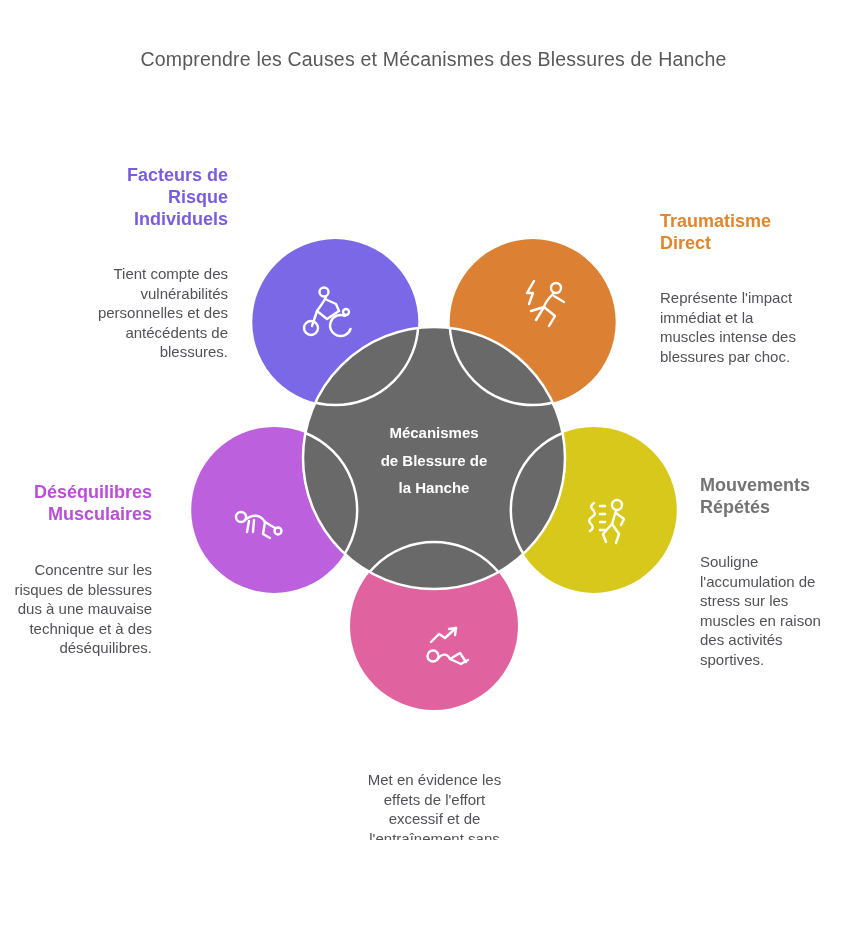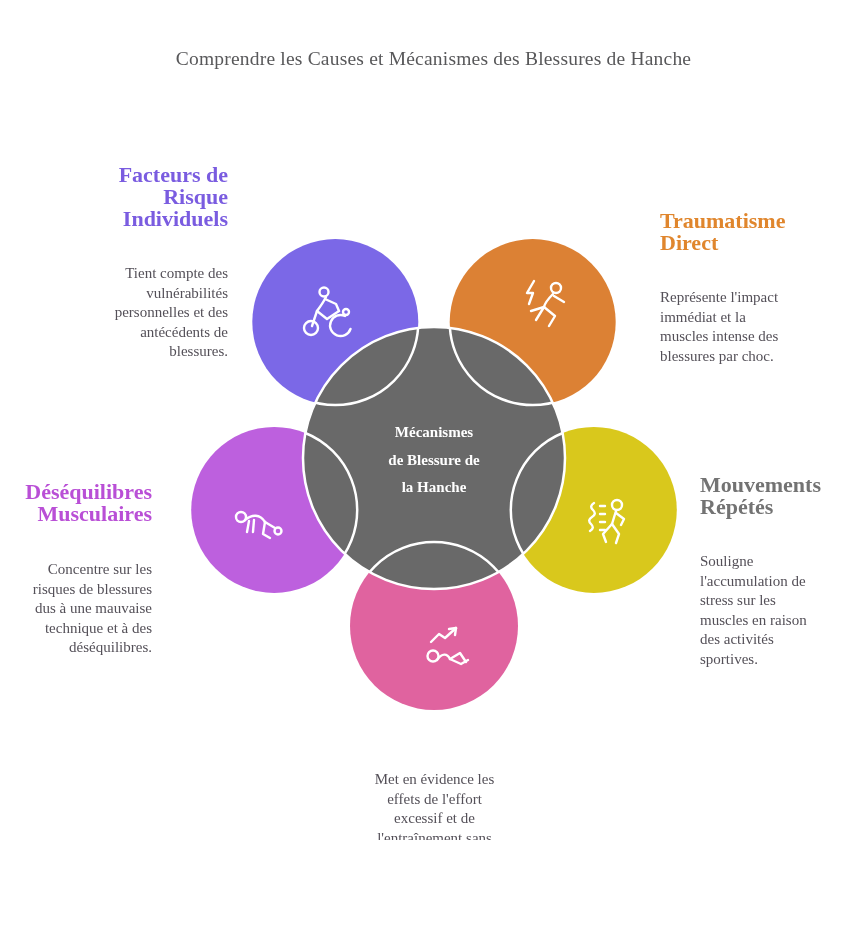--- a/index.html
+++ b/index.html
@@ -1,31 +1,31 @@
 <!DOCTYPE html>
 <html><head>
 <meta charset="utf-8">
 <style>
   html,body{margin:0;padding:0;background:#ffffff;}
   .canvas{
     position:relative;width:867px;height:840px;background:#ffffff;
-    font-family:Liberation Serif, serif;overflow:hidden;
+    font-family:Liberation Sans, sans-serif;overflow:hidden;
   }
   .title{
     position:absolute;top:48px;left:0;width:100%;text-align:center;
     font-size:19.5px;font-weight:400;color:#58585a;letter-spacing:.2px;
   }
   .diagram-svg{position:absolute;left:0;top:0;}
   .center-label{
     position:absolute;left:334px;top:419px;width:200px;text-align:center;
     font-weight:700;font-size:15px;line-height:27.5px;color:#ffffff;
     white-space:pre-line;
   }
   .node-text{position:absolute;white-space:pre-line;}
-  .node-heading{margin:0;font-size:22px;line-height:22px;font-weight:700;}
+  .node-heading{margin:0;font-size:18px;line-height:22px;font-weight:700;}
   .node-body{margin:16px 0 0;font-size:15px;line-height:19.5px;color:#545058;}
   .align-right{text-align:right}
   .align-left{text-align:left}
   .align-center{text-align:center}
   .node-risk{right:639px;top:146px;width:172px;}
   .node-trauma{left:660px;top:192px;width:165px;}
   .node-imbalance{right:715px;top:463px;width:170px;}
   .node-imbalance .node-body{margin-top:17px;}
   .node-repeated{left:700px;top:456px;width:150px;}
   .node-overload{left:322px;top:733px;width:225px;}

